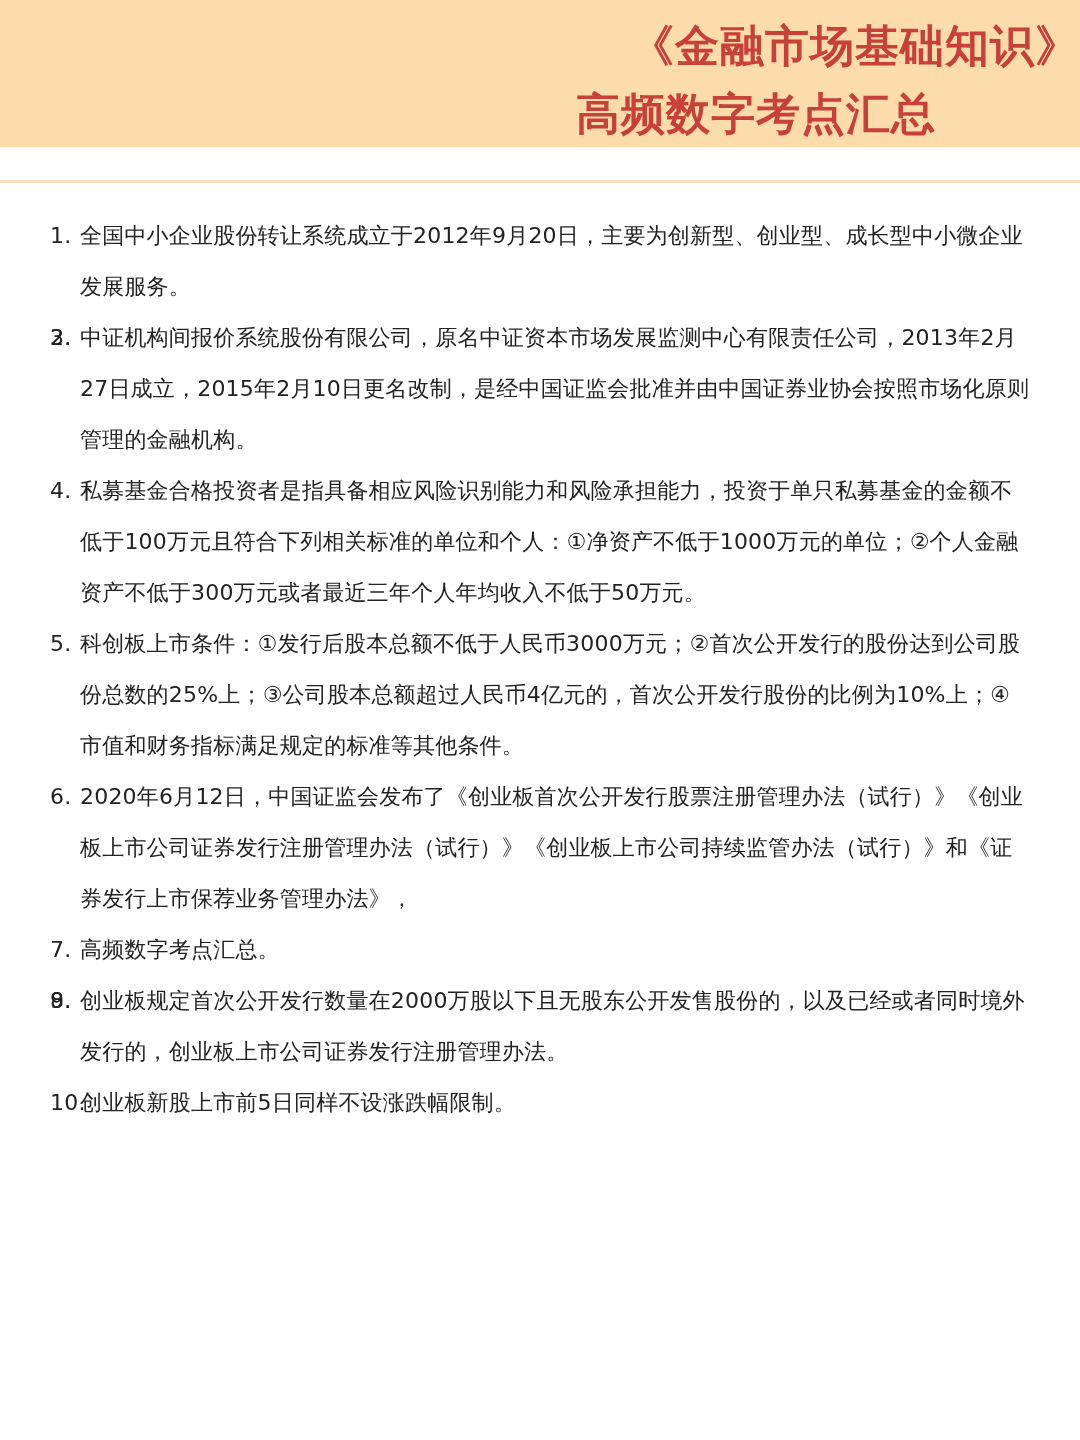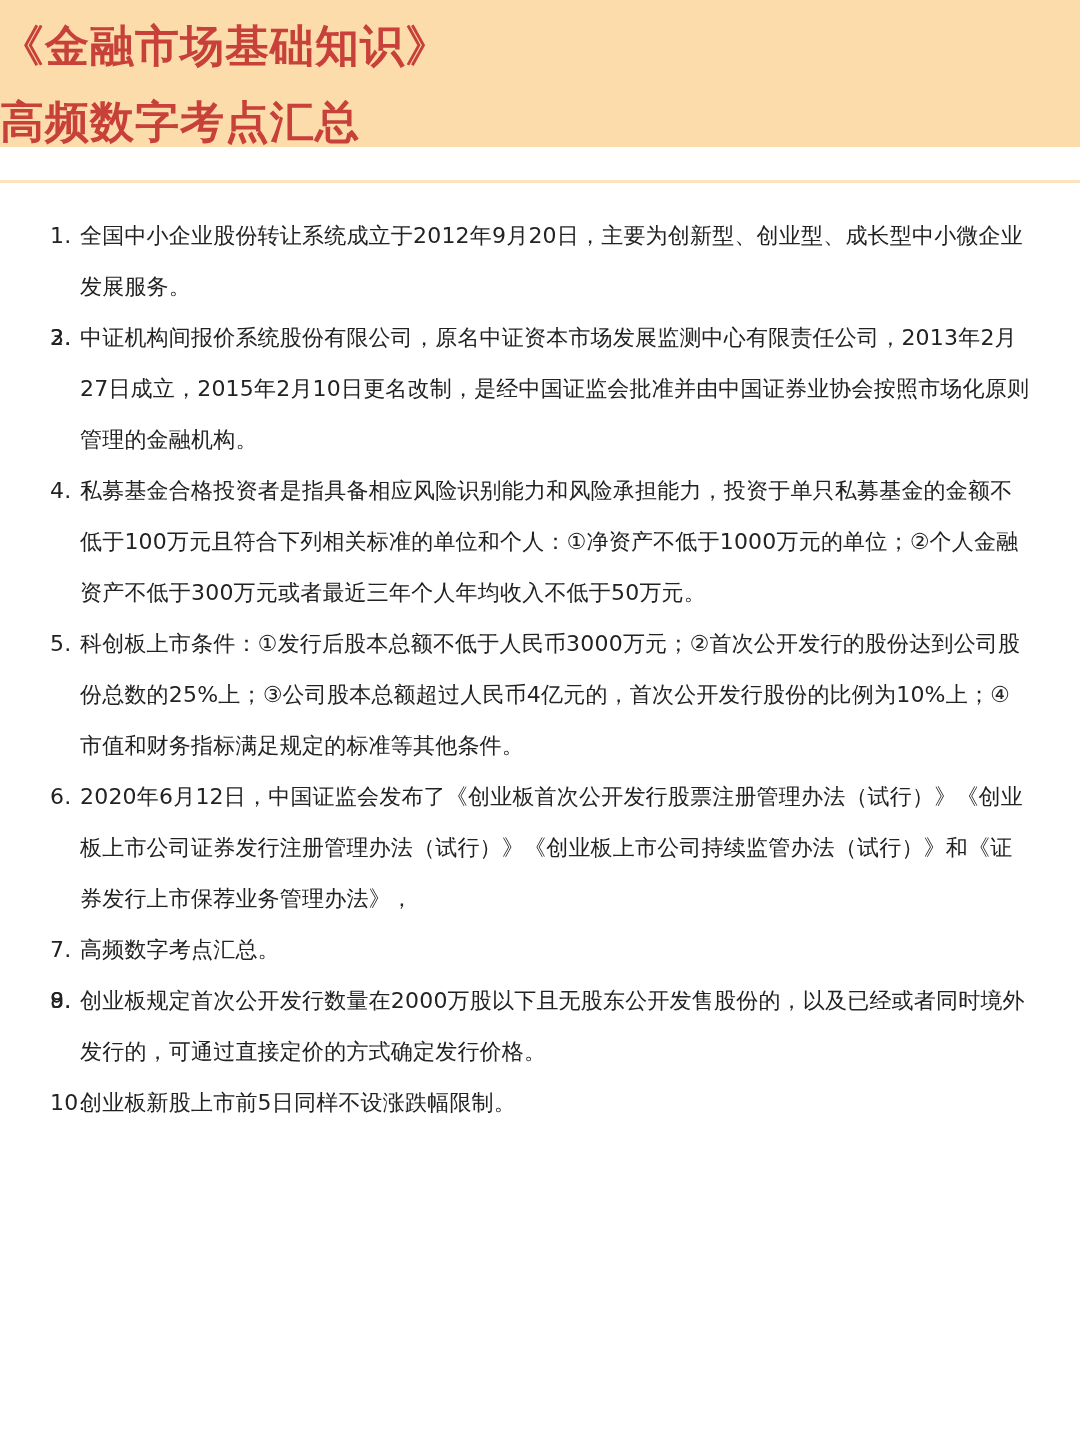--- a/index.html
+++ b/index.html
@@ -5,32 +5,32 @@
   html, body { margin: 0; padding: 0; }
   body {
     width: 1080px; height: 1440px; overflow: hidden;
     background: #ffffff;
     font-family: "DejaVu Sans", "Liberation Sans", sans-serif;
     position: relative;
   }
   .header {
     position: absolute; left: 0; top: 0; width: 1080px; height: 147px;
     background: #fddcab;
-    text-align: left;
+    text-align: right;
   }
   .title-line {
     color: #c7403a;
     font-weight: bold;
     font-size: 44px;
     letter-spacing: 1px;
     line-height: 48px;
     white-space: nowrap;
   }
   .title-line.l1 { position: absolute; left: 0; width: 1080px; top: 22px; }
-  .title-line.l2 { position: absolute; left: 0; width: 936px; top: 90px; margin-top: 8px; }
+  .title-line.l2 { position: absolute; left: 0; width: 936px; top: 90px; }
   .divider {
     position: absolute; left: 0; top: 180px; width: 1080px; height: 3px;
     background: #fde3bd;
   }
   .list {
     position: absolute; left: 50px; top: 210px; width: 980px;
     margin: 0; padding: 0; list-style: none;
   }
   .item {
     position: relative;
@@ -80,19 +80,19 @@
   </li>
   <li class="item">
     <span class="num">7.</span>
     <span>高频数字考点汇总。</span>
   </li>
   <li class="item">
     <span class="num">8.</span>
   </li>
   <li class="item">
     <span class="num">9.</span>
-    <span>创业板规定首次公开发行数量在2000万股以下且无股东公开发售股份的，以及已经或者同时境外发行的，可通过直接定价的方式确定发行价格。</span>
+    <span>创业板规定首次公开发行数量在2000万股以下且无股东公开发售股份的，以及已经或者同时境外发行的，创业板上市公司证券发行注册管理办法。</span>
   </li>
   <li class="item">
     <span class="num">10.</span>
     <span>创业板新股上市前5日同样不设涨跌幅限制。</span>
   </li>
 </ol>
 
 </body></html>

